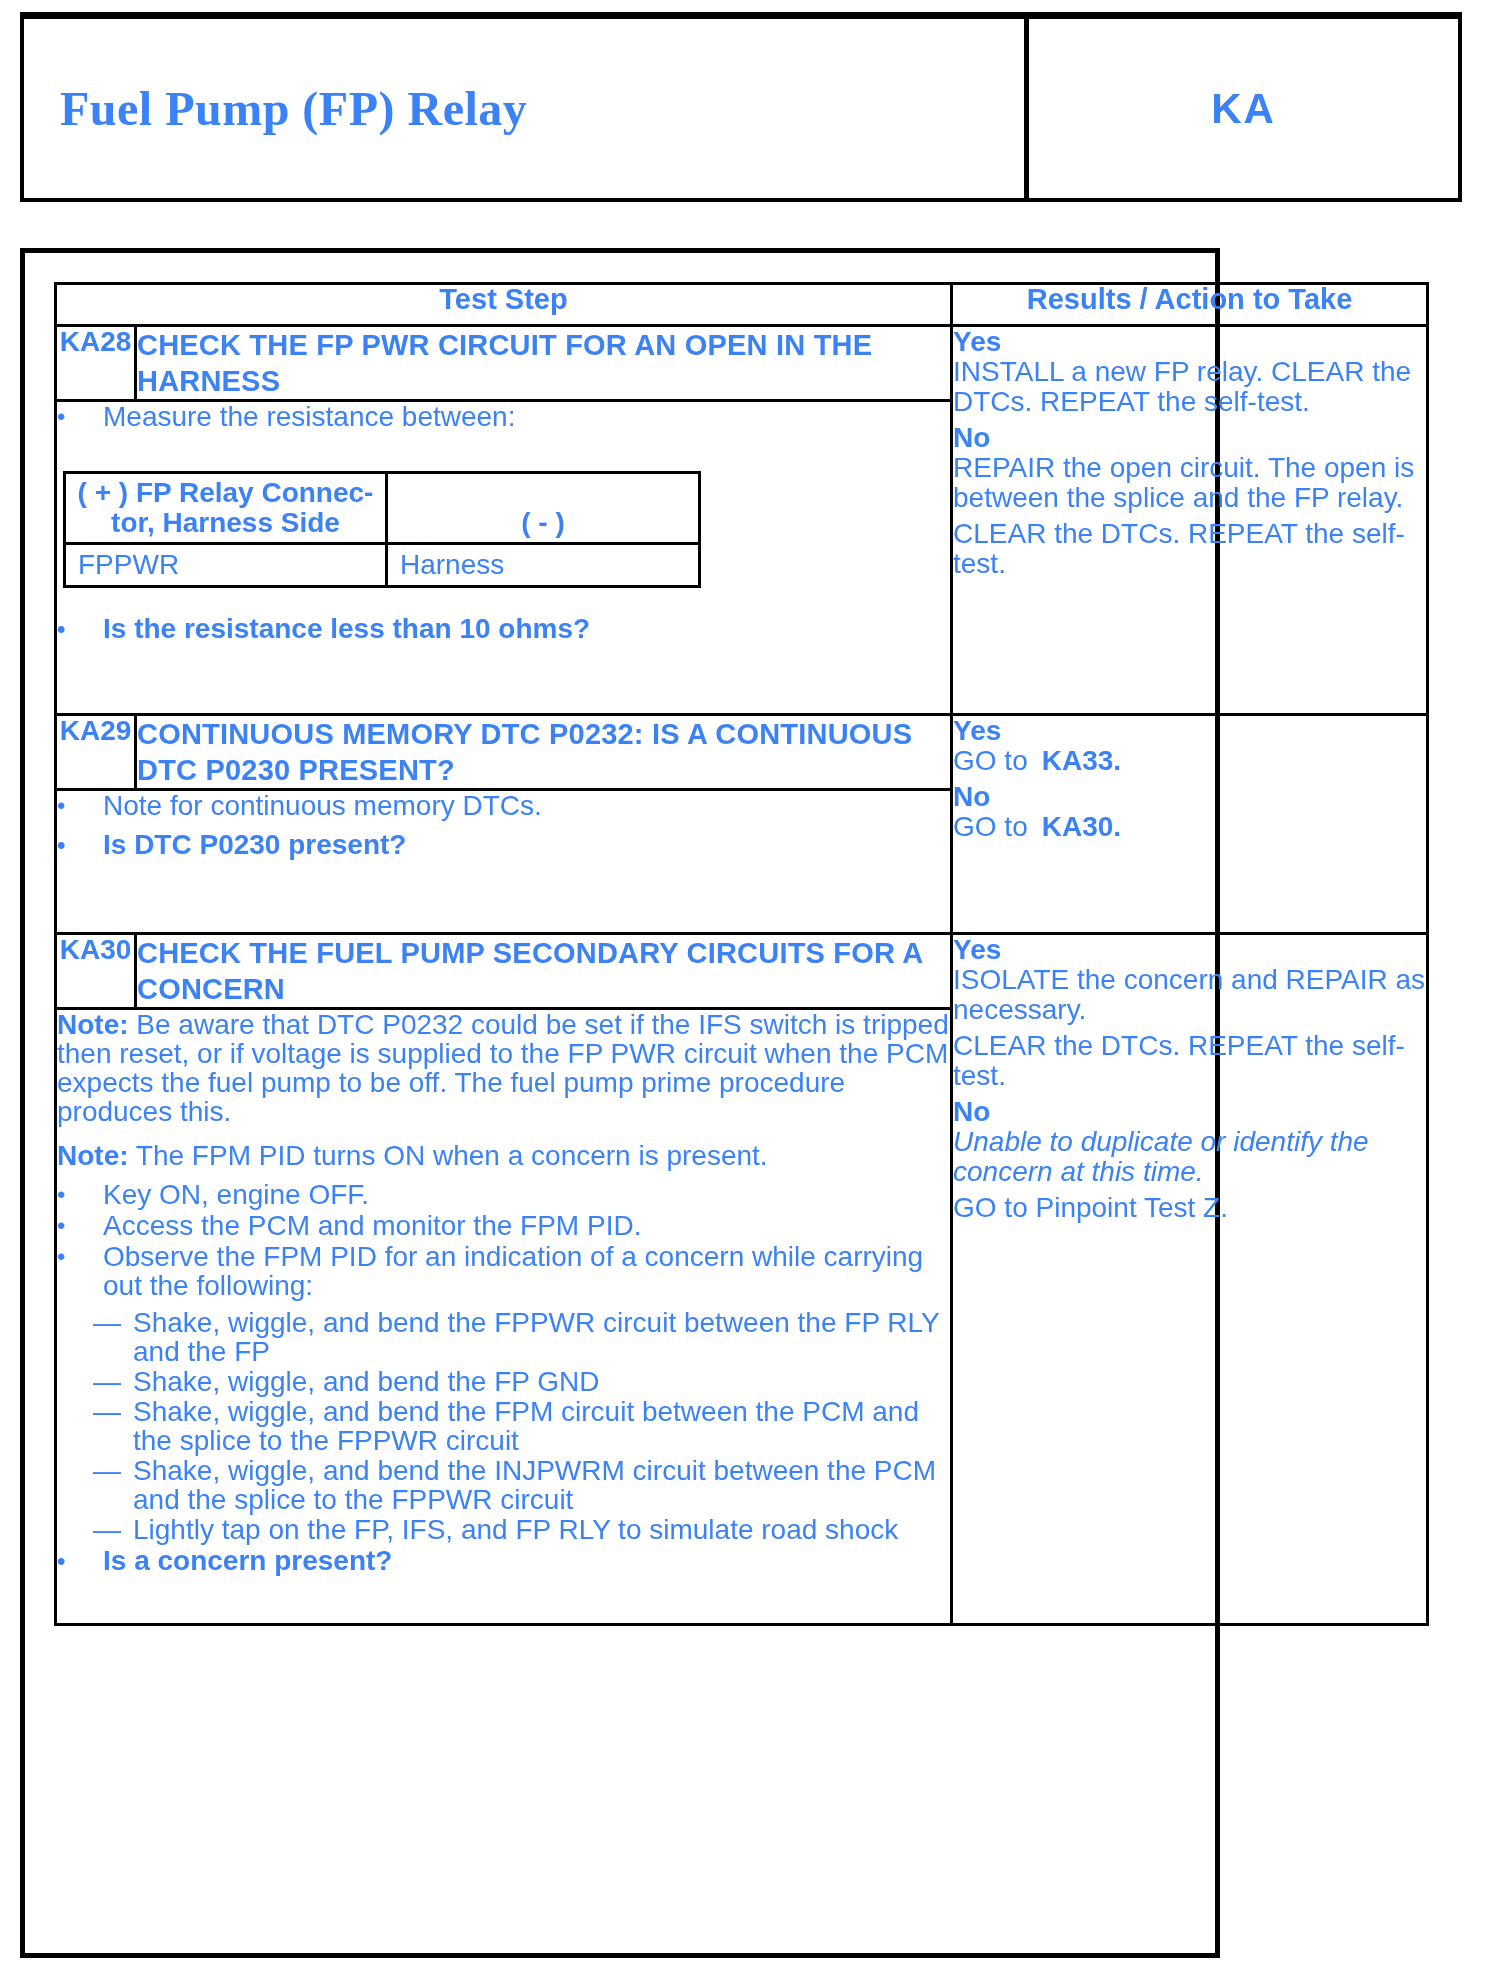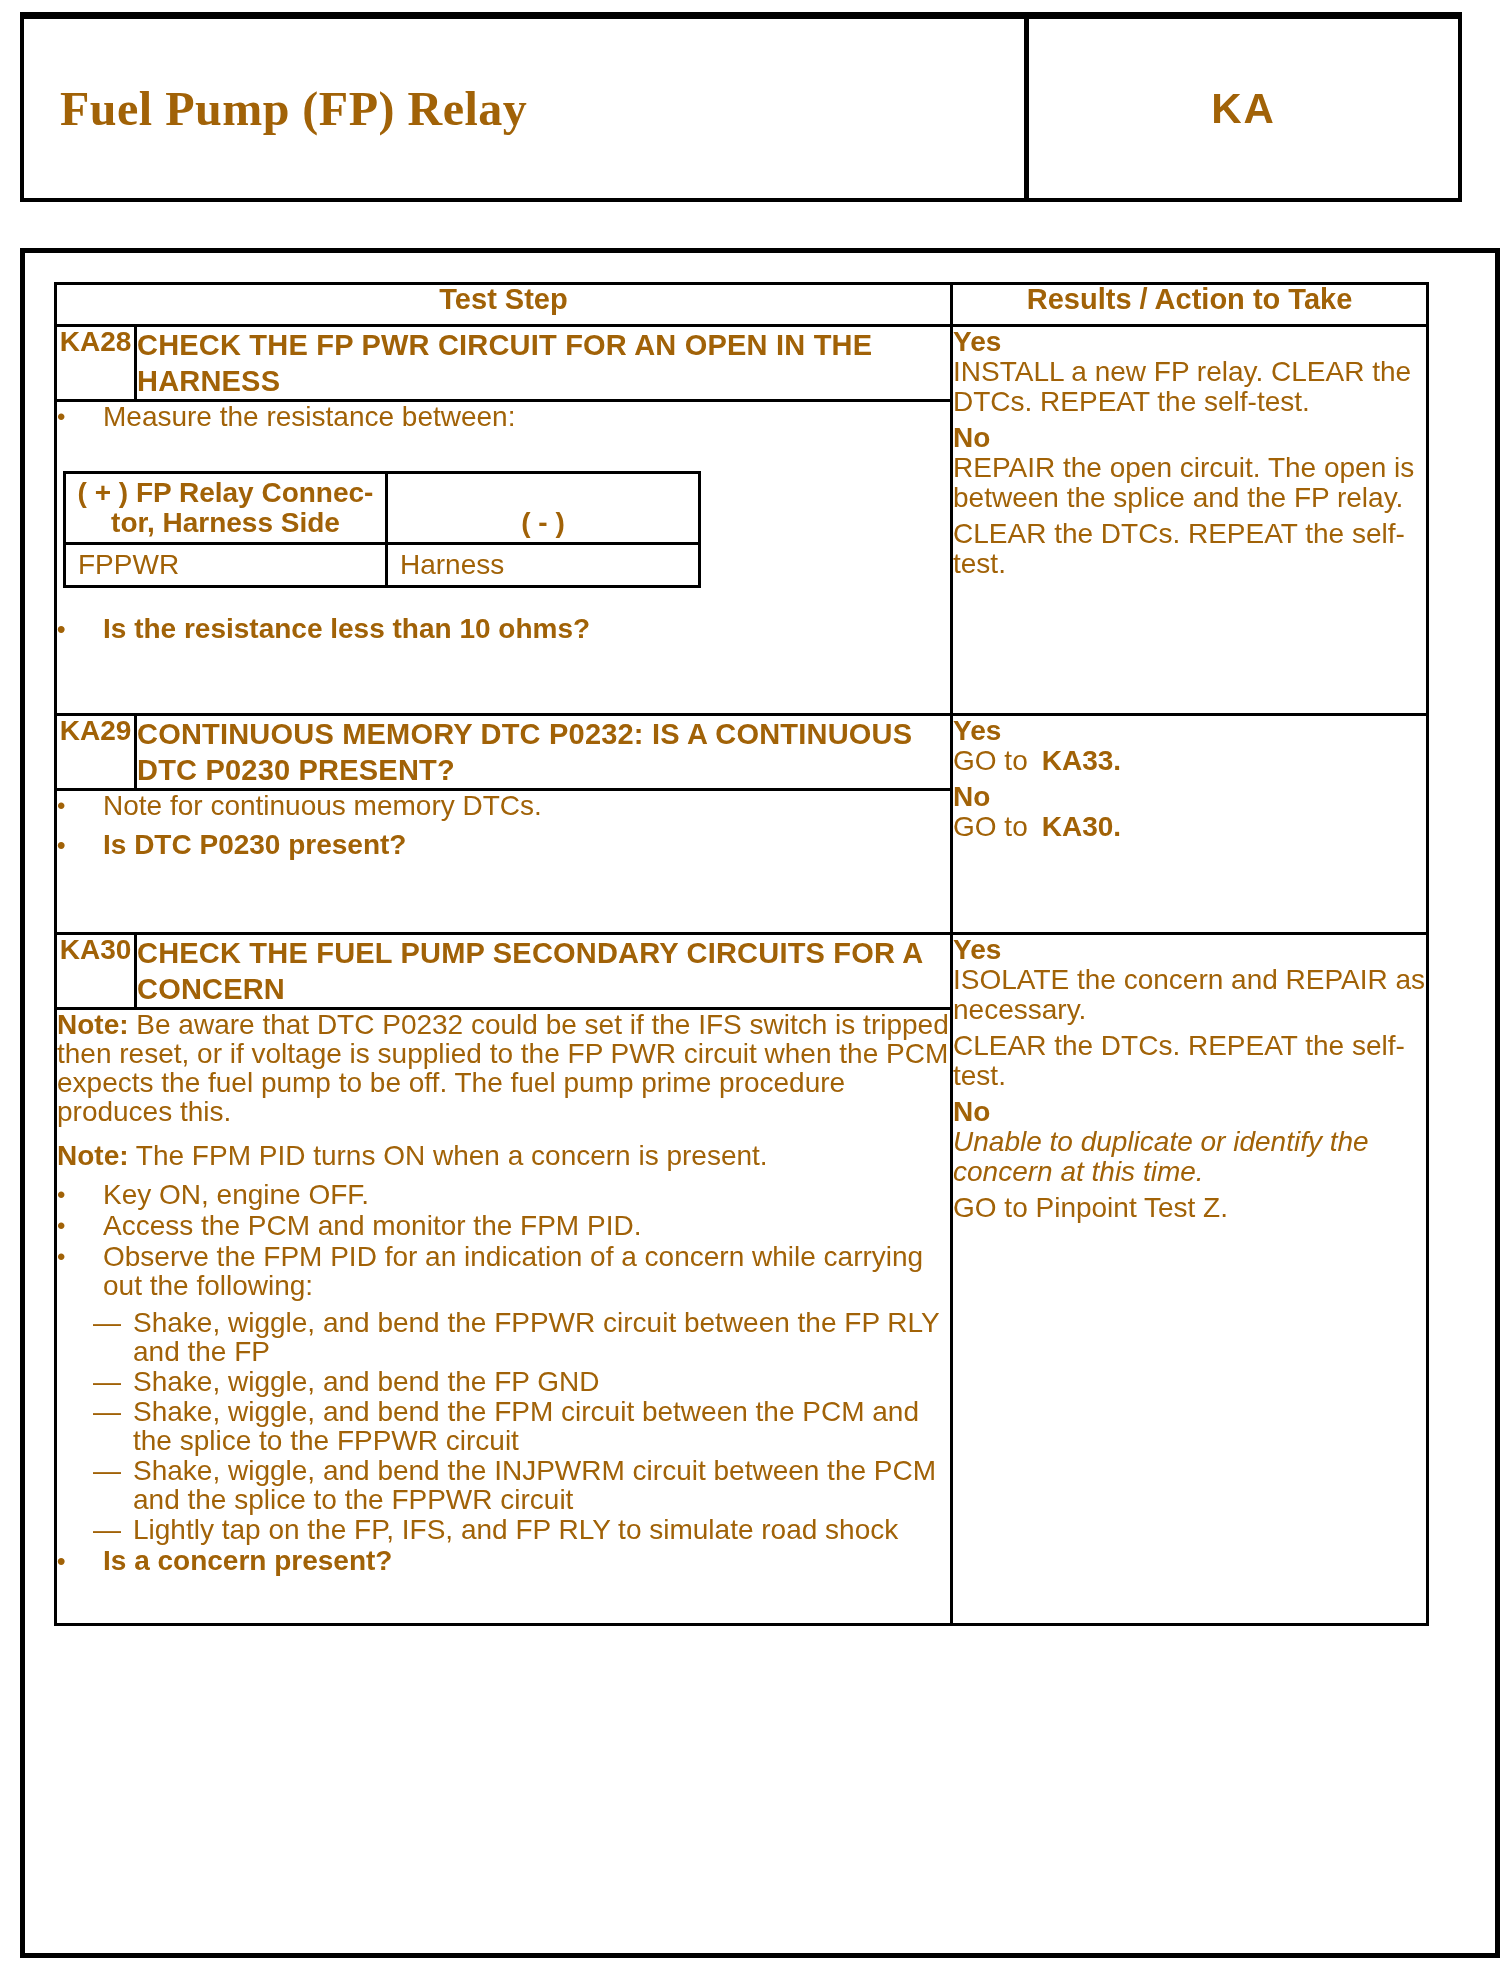--- a/index.html
+++ b/index.html
@@ -1,39 +1,39 @@
 <!DOCTYPE html>
 <html><head>
 <meta charset="utf-8">
 <style>
   html,body{margin:0;padding:0;background:#e8e8e4;}
   .page{
     position:relative;width:1504px;height:1984px;background:#ffffff;
-    font-family:"Liberation Sans",sans-serif;color:#a16207;overflow:hidden;
+    font-family:"Liberation Sans",sans-serif;color:#3b82f6;overflow:hidden;
   }
   
   .header-box{
     position:absolute;left:20px;top:12px;width:1442px;height:190px;
     border:4px solid #000;border-top-width:7px;box-sizing:border-box;
     display:flex;background:#fff;
   }
   .title-cell{flex:1;display:flex;align-items:center;padding-left:36px;box-sizing:border-box;}
   .page-title{
     font-family:"Liberation Serif",serif;font-size:48px;font-weight:bold;
     margin:0;letter-spacing:0.5px;
   }
   .code-cell{
     width:434px;flex:none;border-left:5px solid #000;box-sizing:border-box;
     display:flex;align-items:center;justify-content:center;
   }
   .section-code{font-family:Liberation Sans, sans-serif;font-size:42px;font-weight:bold;letter-spacing:2px;}
 
   
   .content-box{
-    position:absolute;left:20px;top:248px;width:1480px;height:1710px;
+    position:absolute;left:20px;top:248px;width:1200px;height:1710px;
     border:5px solid #000;box-sizing:border-box;background:#fff;
   }
 
   
   table.ptable{
     border-collapse:collapse;table-layout:fixed;
     margin:29px 0 0 29px;width:1372px;
     font-size:28px;line-height:29px;
   }
   .ptable td{border:3px solid #000;vertical-align:top;padding:0;box-sizing:border-box;}

